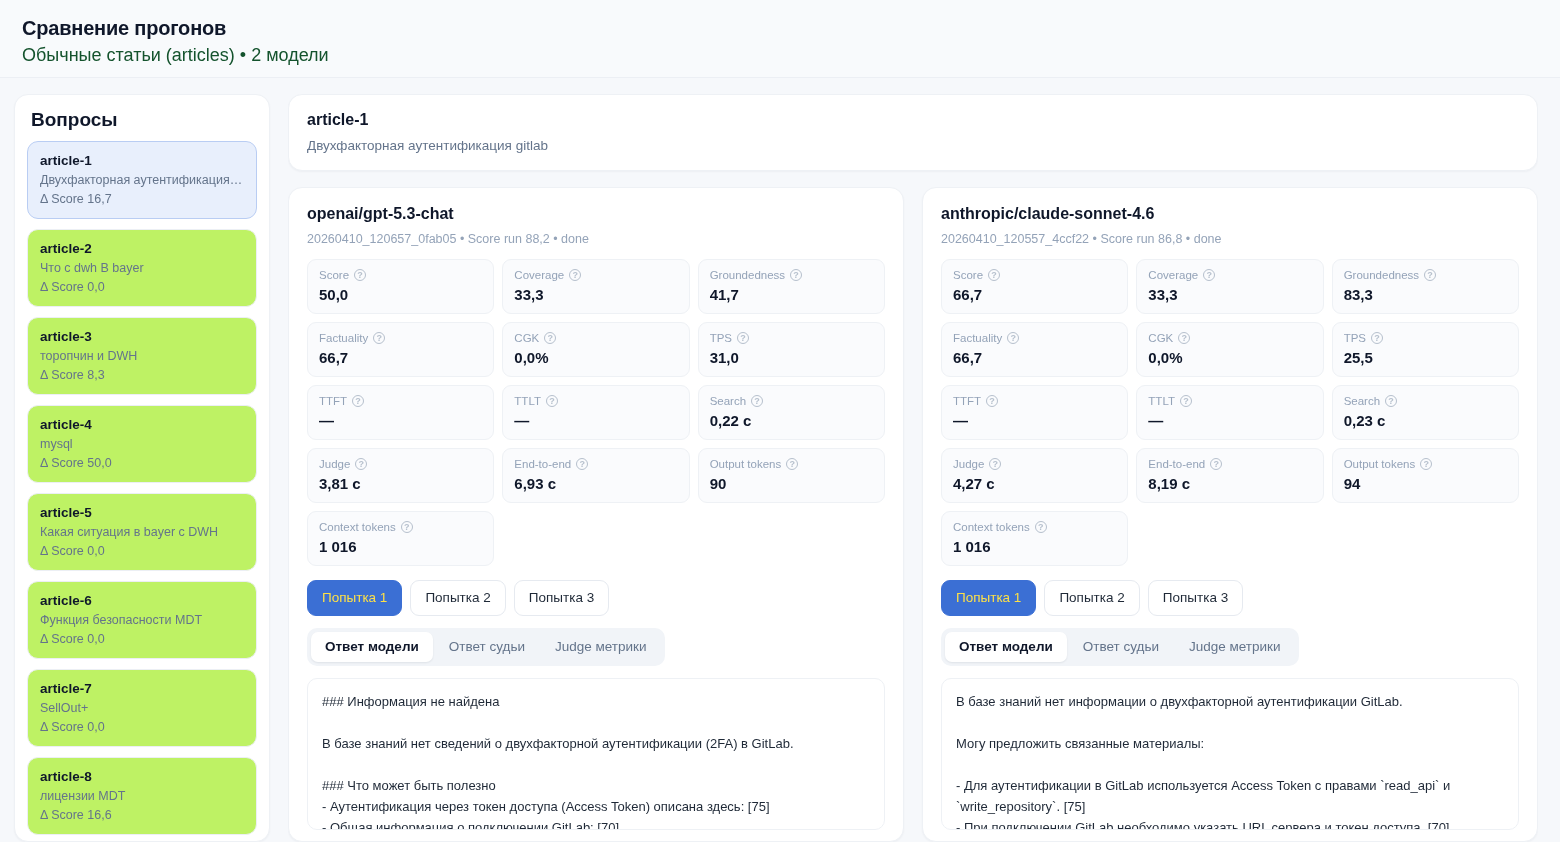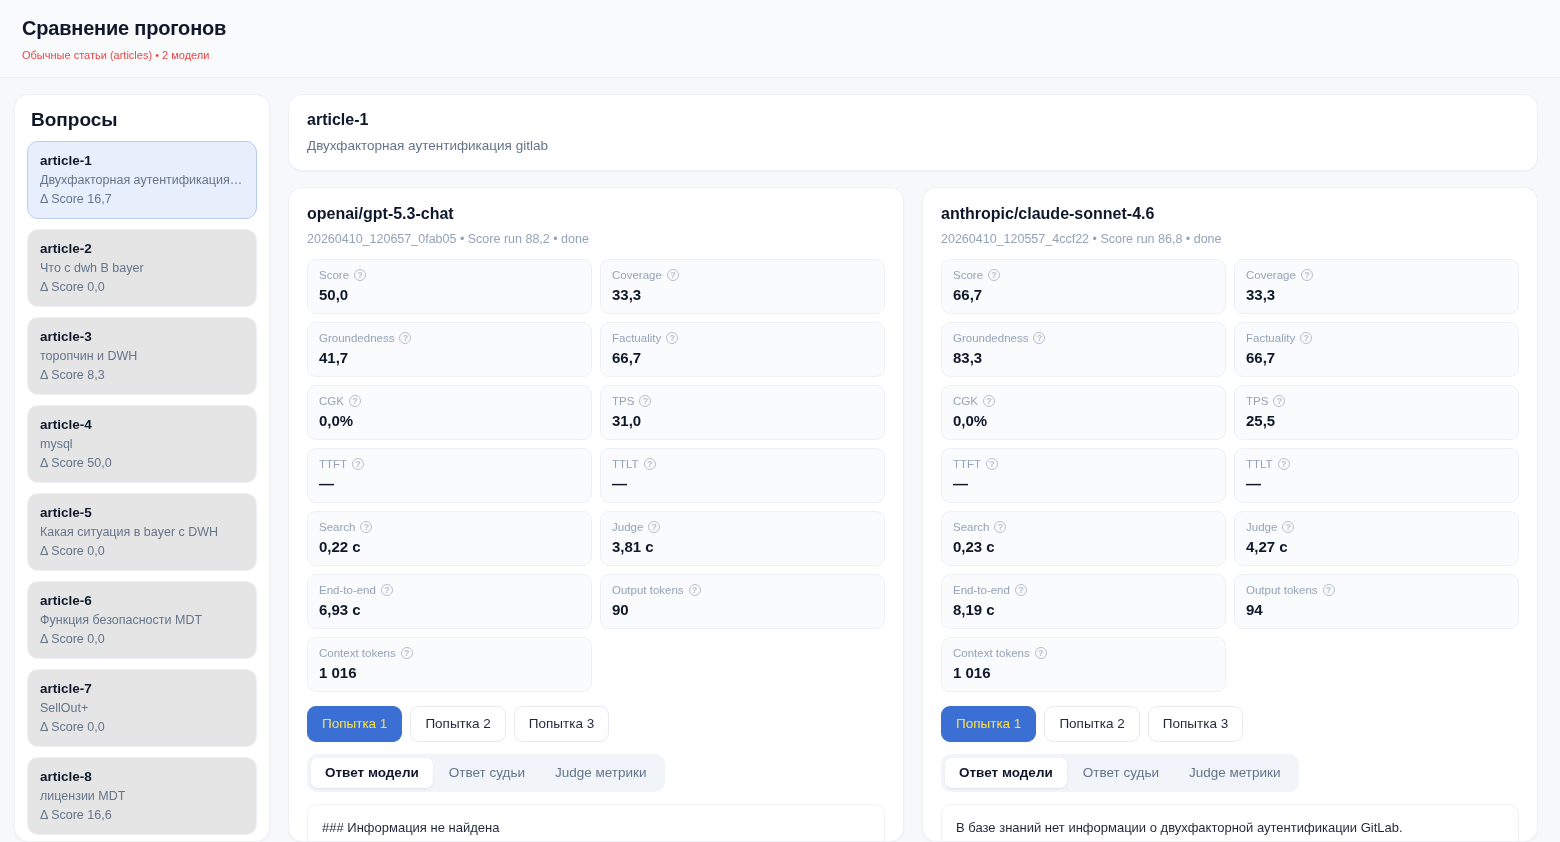--- a/index.html
+++ b/index.html
@@ -23,22 +23,22 @@
     height: 78px;
   }
   .page-title {
     font-size: 20px;
     font-weight: 700;
     letter-spacing: -0.2px;
     color: #0f172a;
     line-height: 28px;
   }
   .page-subtitle {
-    font-size: 11px;
-    color: #ef4444;
+    font-size: 18px;
+    color: #14532d;
     margin-top: 4px;
     line-height: 18px;
   }
 
   
   .layout {
     display: flex;
     gap: 18px;
     padding: 16px 22px 0 14px;
     height: 764px;
@@ -67,21 +67,21 @@
     display: flex;
     flex-direction: column;
     gap: 10px;
     overflow: hidden;
     height: 700px;
   }
   .q-item {
     border: 1px solid #eceff4;
     border-radius: 11px;
     padding: 9px 12px 10px;
-    background: #e5e5e5;
+    background: #bef264;
     cursor: pointer;
     flex: 0 0 auto;
   }
   .q-item.selected {
     background: #e8effc;
     border-color: #b9cdf3;
   }
   .q-id {
     font-size: 13.5px;
     font-weight: 700;
@@ -159,21 +159,21 @@
   }
   .model-meta {
     font-size: 12.5px;
     color: #94a3b8;
     margin-top: 5px;
     line-height: 18px;
   }
 
   .metrics-grid {
     display: grid;
-    grid-template-columns: 1fr 1fr;
+    grid-template-columns: 1fr 1fr 1fr;
     gap: 8px;
     margin-top: 11px;
   }
   .metric {
     background: #fafbfd;
     border: 1px solid #eef1f5;
     border-radius: 9px;
     padding: 7px 11px 8px;
   }
   .metric-label {

